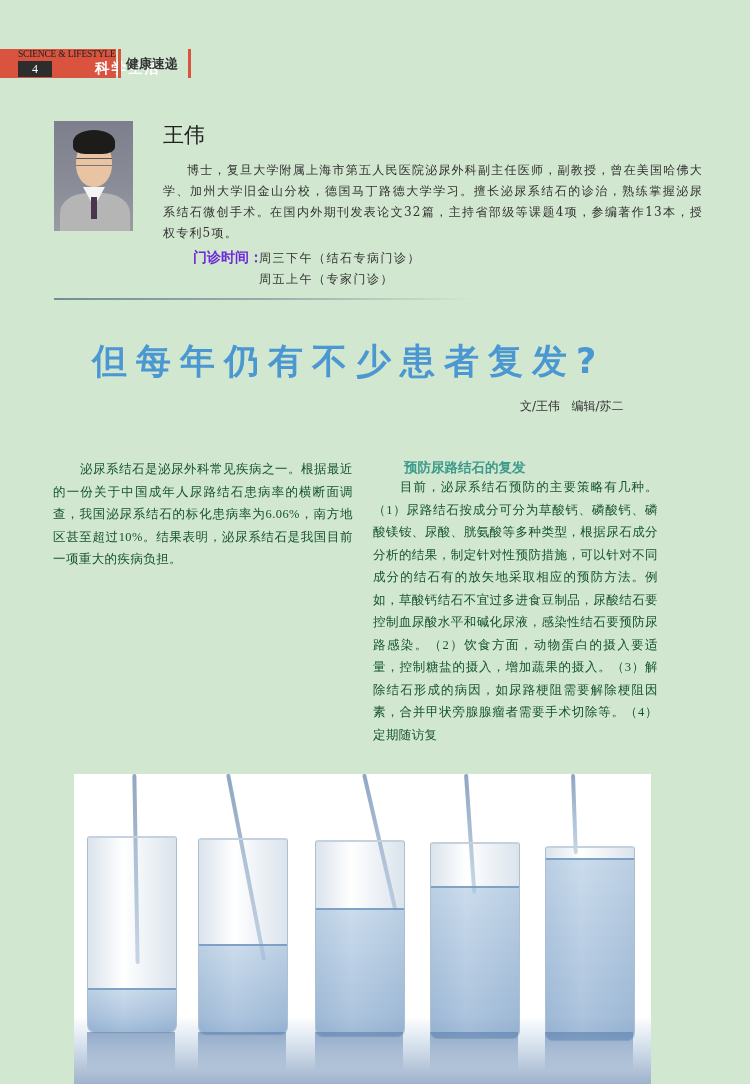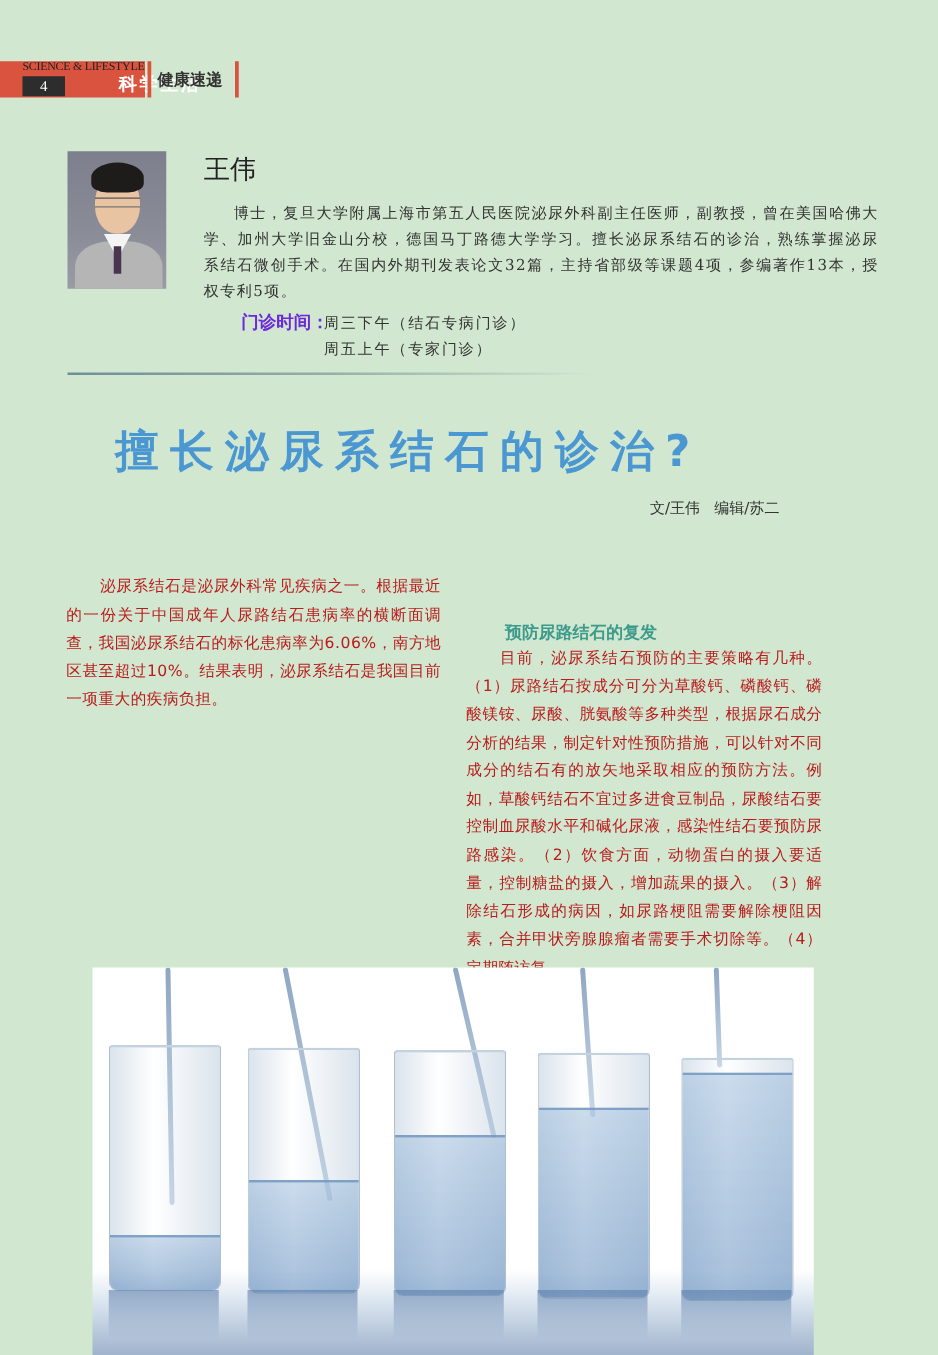--- a/index.html
+++ b/index.html
@@ -96,24 +96,24 @@
   }
 
   
   .col { position:absolute; top:458px; width:273px; }
   .col.left { left:80px; }
   .col.right { left:377px; width:280px; }
   .col h3 {
     margin:0 0 0 0; font-family:"DejaVu Serif", serif; font-size:13.5px;
     color:#3d9b8c; font-weight:bold; line-height:18px; padding-left:0;
   }
-  .col.right h3 { padding-left:27px;margin-top:39px; }
+  .col.right h3 { padding-left:27px; }
   .col p {
-    margin:0; font-size:12.5px; line-height:22.5px; color:#b91c1c;
-    text-indent:27px; text-align:justify; letter-spacing:0.4px;
+    margin:0; font-size:12.5px; line-height:22.5px; color:#14532d;
+    text-indent:27px; text-align:justify; letter-spacing:0.4px;font-family:Liberation Serif, serif;
   }
   .col.left p { margin-left:-27px; width:300px; }
   .col.right p { margin-left:-4px; width:285px; }
 
   
   .photo {
     position:absolute; left:74px; top:774px; width:577px; height:310px;
     background:linear-gradient(180deg,#ffffff 0%,#ffffff 78%,#dce6f0 86%,#9fb3cc 100%);
     overflow:hidden;
   }
@@ -156,21 +156,21 @@
   <div class="hair"></div>
   <div class="glasses"></div>
 </div>
 <div class="author-name">王伟</div>
 <div class="author-bio">博士，复旦大学附属上海市第五人民医院泌尿外科副主任医师，副教授，曾在美国哈佛大学、加州大学旧金山分校，德国马丁路德大学学习。擅长泌尿系结石的诊治，熟练掌握泌尿系结石微创手术。在国内外期刊发表论文32篇，主持省部级等课题4项，参编著作13本，授权专利5项。</div>
 <div class="clinic-label">门诊时间：</div>
 <div class="clinic-line" style="top:250px;">周三下午（结石专病门诊）</div>
 <div class="clinic-line" style="top:271px;text-align:right;">周五上午（专家门诊）</div>
 <div class="divider"></div>
 
-<div class="title">擅长泌尿系结石的诊治?</div>
+<div class="title">但每年仍有不少患者复发?</div>
 <div class="byline">文/王伟   编辑/苏二</div>
 
 <div class="col left">
   <p>泌尿系结石是泌尿外科常见疾病之一。根据最近的一份关于中国成年人尿路结石患病率的横断面调查，我国泌尿系结石的标化患病率为6.06%，南方地区甚至超过10%。结果表明，泌尿系结石是我国目前一项重大的疾病负担。</p>
 </div>
 <div class="col right">
   <h3>预防尿路结石的复发</h3>
   <p>目前，泌尿系结石预防的主要策略有几种。（1）尿路结石按成分可分为草酸钙、磷酸钙、磷酸镁铵、尿酸、胱氨酸等多种类型，根据尿石成分分析的结果，制定针对性预防措施，可以针对不同成分的结石有的放矢地采取相应的预防方法。例如，草酸钙结石不宜过多进食豆制品，尿酸结石要控制血尿酸水平和碱化尿液，感染性结石要预防尿路感染。（2）饮食方面，动物蛋白的摄入要适量，控制糖盐的摄入，增加蔬果的摄入。（3）解除结石形成的病因，如尿路梗阻需要解除梗阻因素，合并甲状旁腺腺瘤者需要手术切除等。（4）定期随访复</p>
 </div>
 

